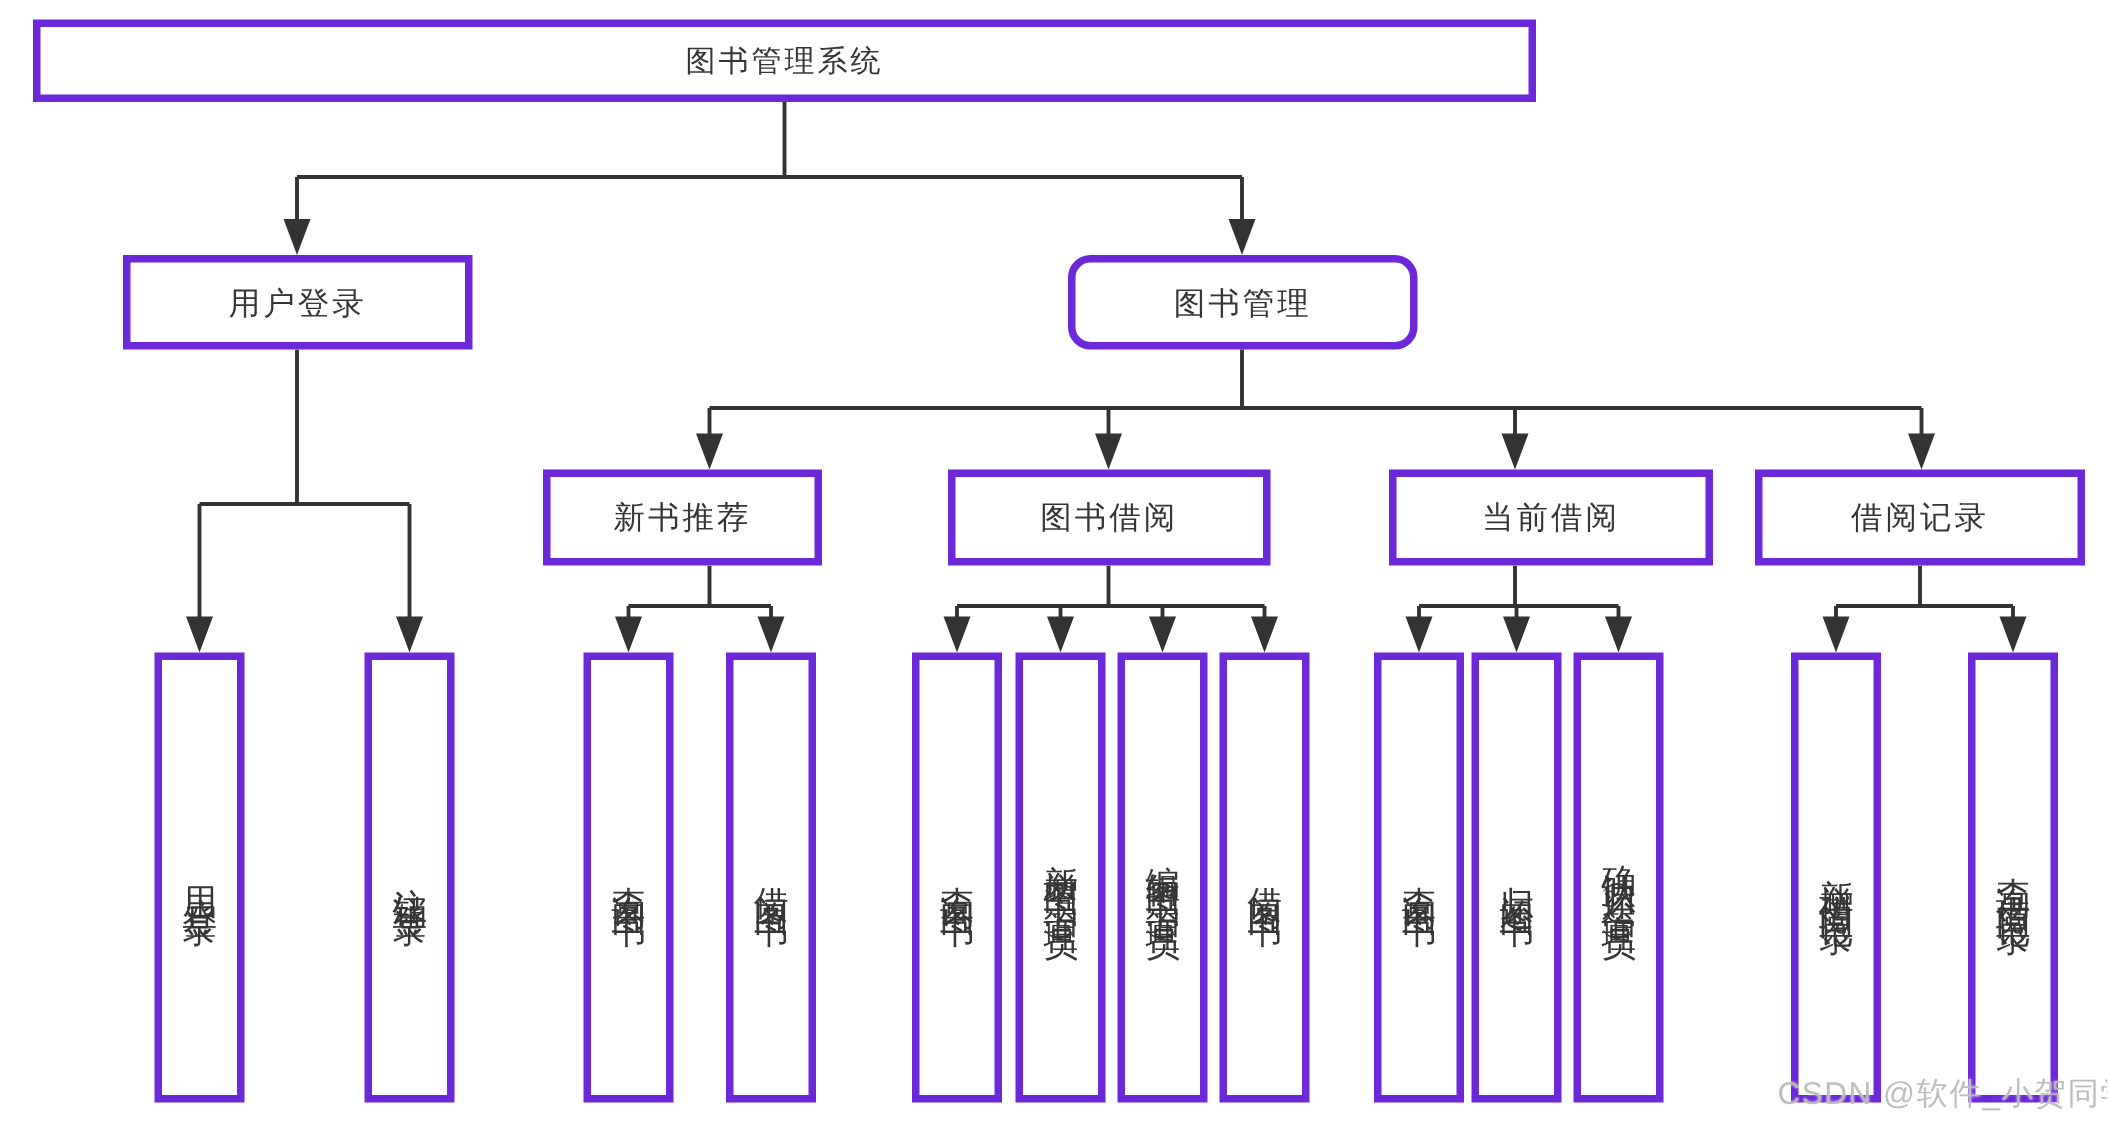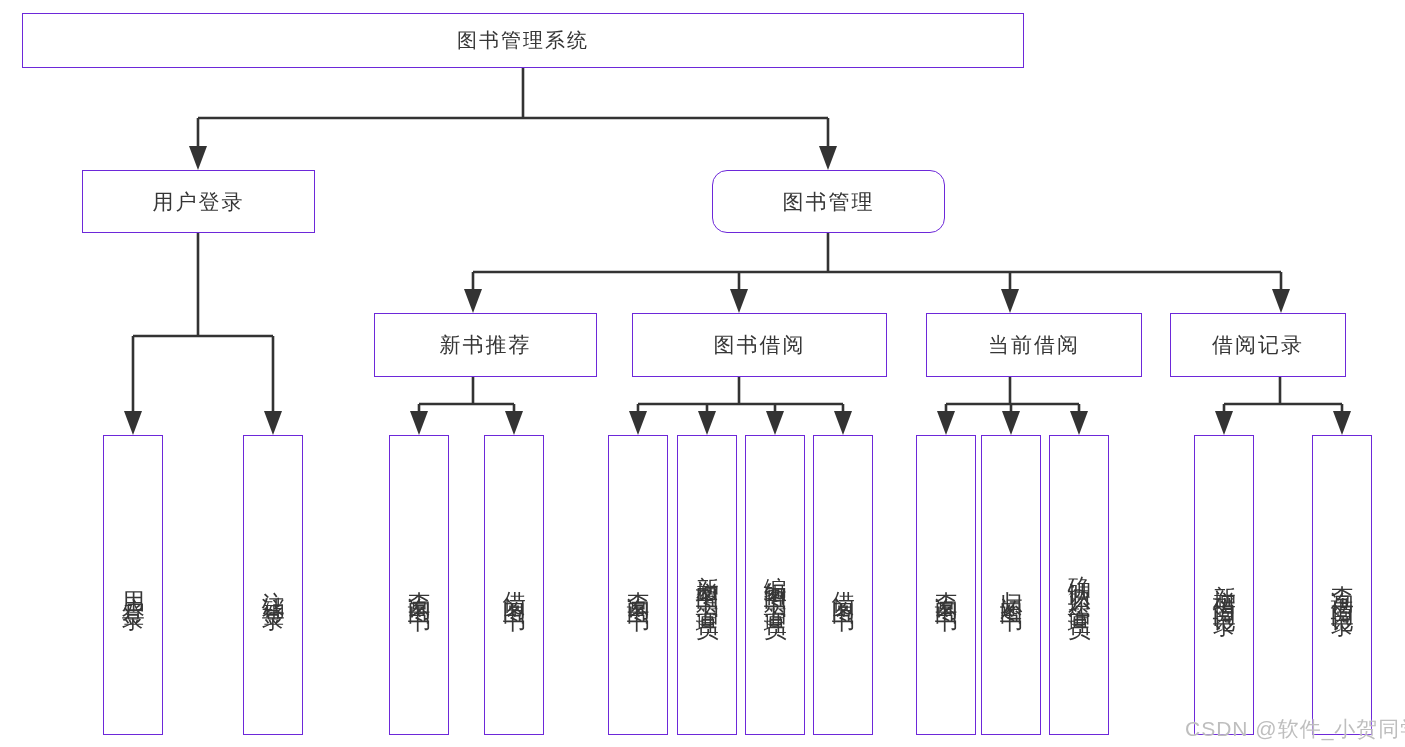--- a/index.html
+++ b/index.html
@@ -29,21 +29,21 @@
     stroke-width: 2.6;
   }
   .wires polygon {
     fill: #333333;
     stroke: none;
   }
   .node {
     position: absolute;
     box-sizing: border-box;
     background: #ffffff;
-    border: 1px solid #6d28d9;
+    border: 5px solid #6d28d9;
     color: #363636;
     display: flex;
     align-items: center;
     justify-content: center;
     text-align: center;
   }
   .hlabel {
     font-size: 21px;
     letter-spacing: 2px;
     white-space: nowrap;
@@ -113,24 +113,24 @@
     <path d="M1280 377 V404 M1224 404 H1342 M1224 404 V417 M1342 404 V417"></path>
     <polygon points="1215,411 1233,411 1224,435"></polygon>
     <polygon points="1333,411 1351,411 1342,435"></polygon>
   </svg>
 
   <div class="node root">图书管理系统</div>
 
   <div class="node branch hlabel" style="left:82px; width:233px;">用户登录</div>
   <div class="node branch hlabel" style="left:712px; width:233px;border-radius:15px;">图书管理</div>
 
-  <div class="node l3 hlabel" style="left:374px; width:223px;">新书推荐</div>
-  <div class="node l3 hlabel" style="left:632px; width:255px;">图书借阅</div>
+  <div class="node l3 hlabel" style="left:362px; width:186px;">新书推荐</div>
+  <div class="node l3 hlabel" style="left:632px; width:215px;">图书借阅</div>
   <div class="node l3 hlabel" style="left:902px; width:216px;margin-left:24px;">当前借阅</div>
-  <div class="node l3 hlabel" style="left:1170px; width:176px;">借阅记录</div>
+  <div class="node l3 hlabel" style="left:1170px; width:220px;">借阅记录</div>
 
   <div class="node leaf" style="left:103px;">用户登录</div>
   <div class="node leaf" style="left:243px;">注销登录</div>
 
   <div class="node leaf" style="left:389px;">查询图书</div>
   <div class="node leaf" style="left:484px;">借阅图书</div>
 
   <div class="node leaf" style="left:608px;">查询图书</div>
   <div class="node leaf" style="left:677px;">新增图书（管理员）</div>
   <div class="node leaf" style="left:745px;">编辑图书（管理员）</div>

